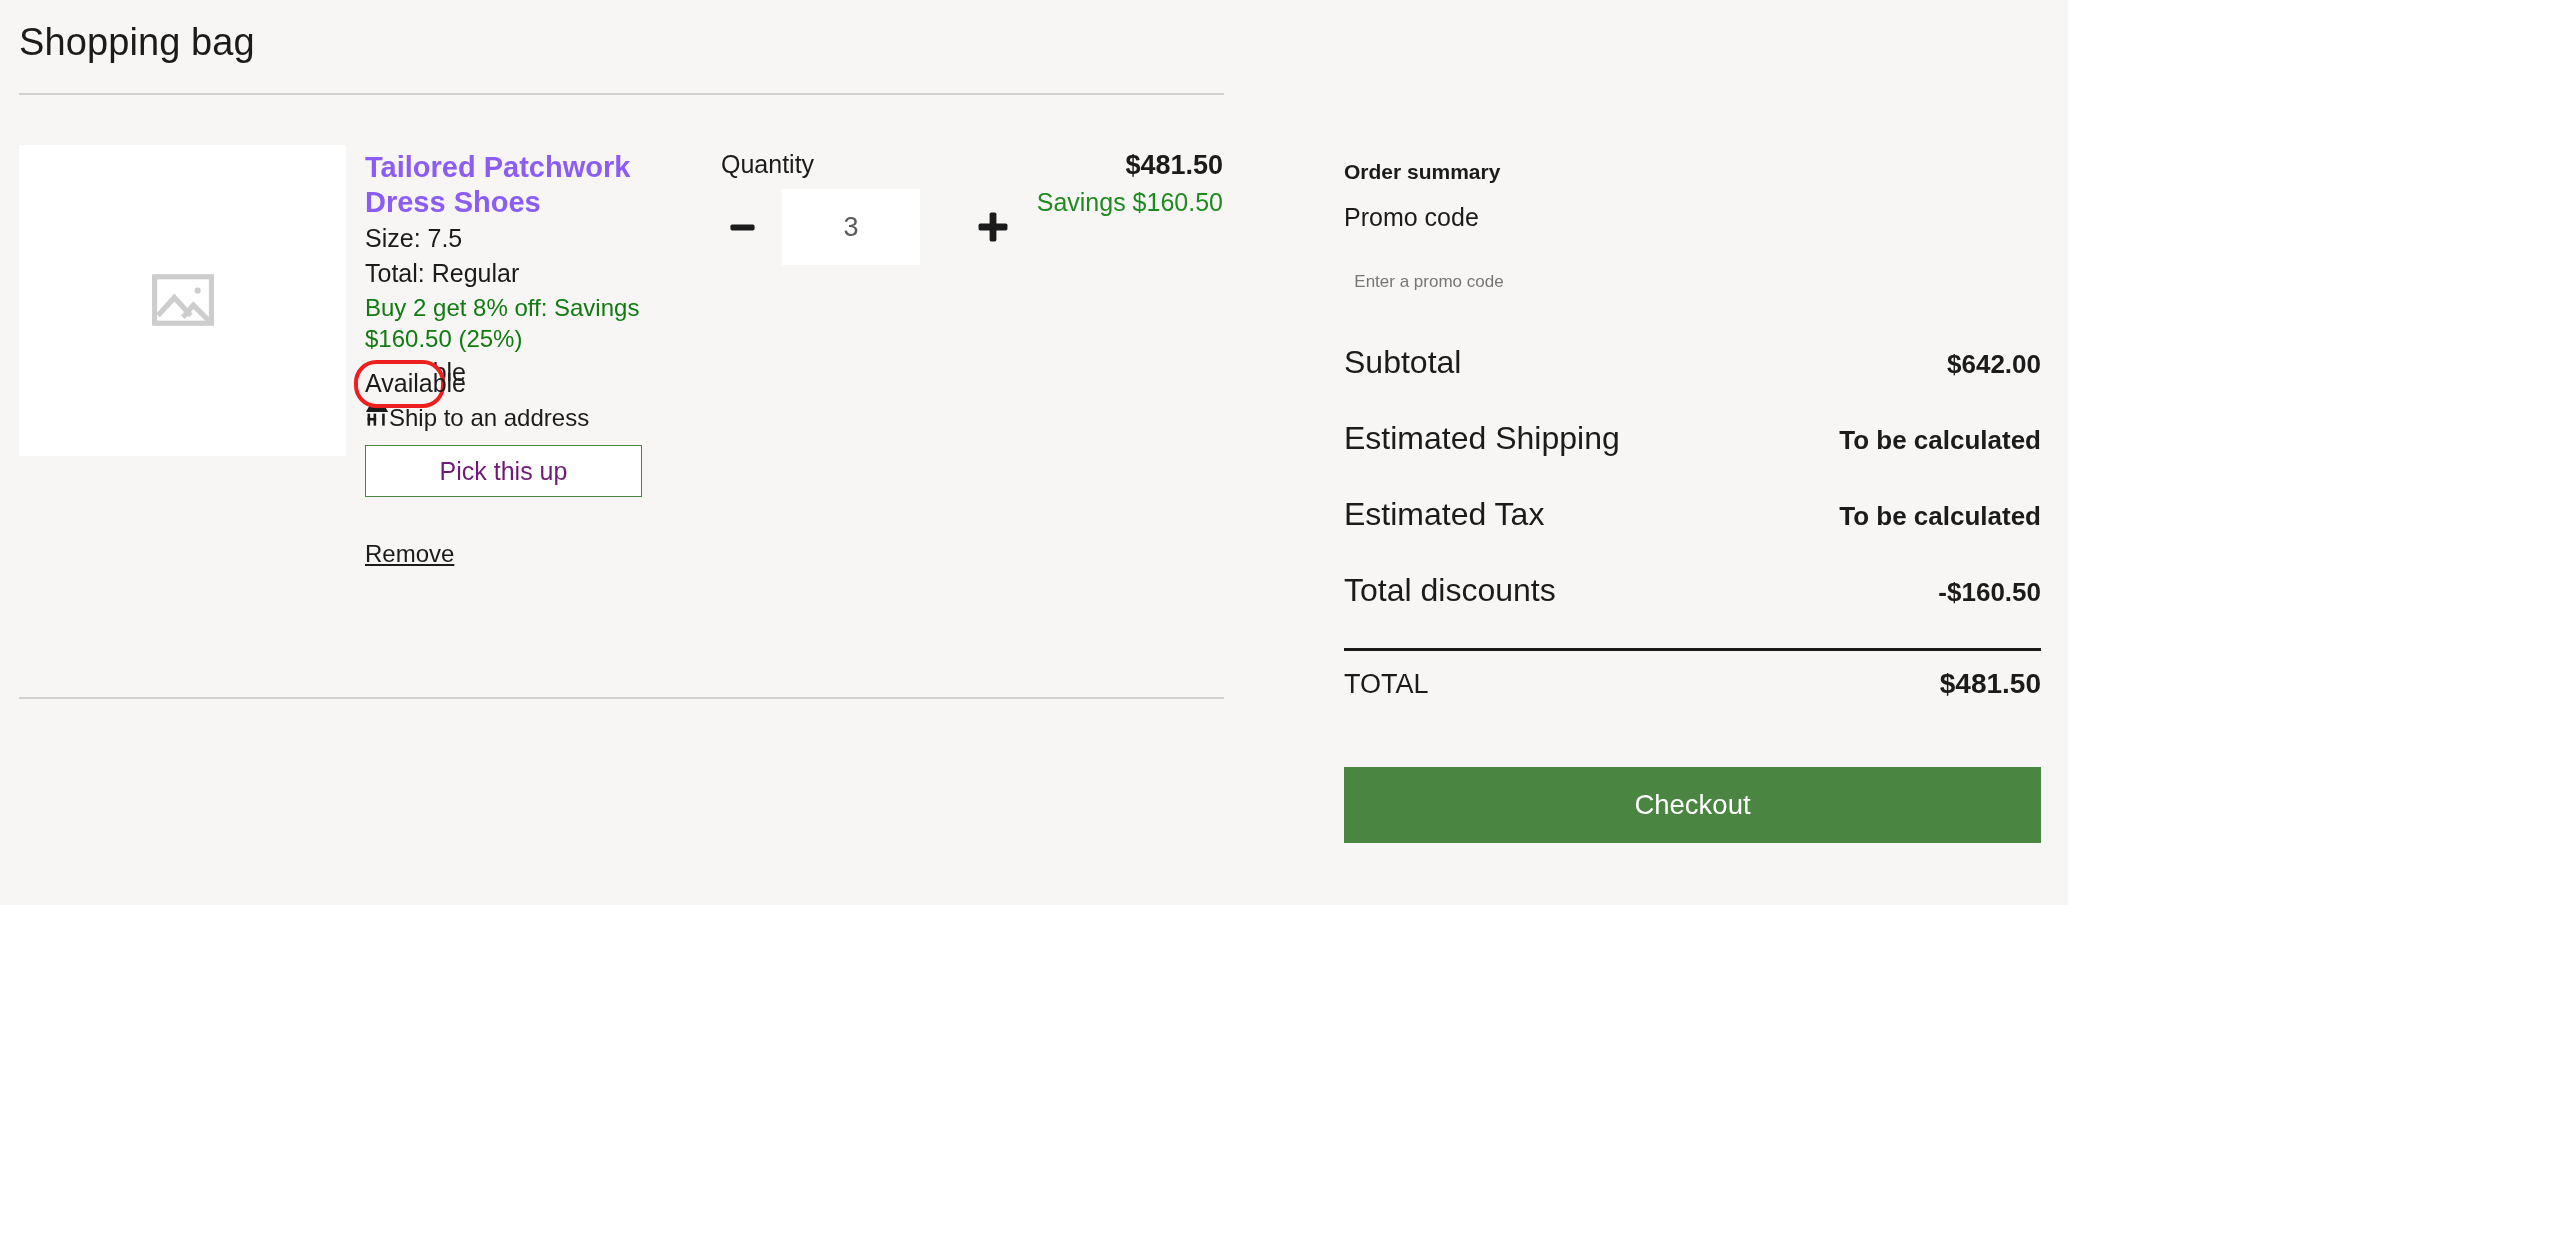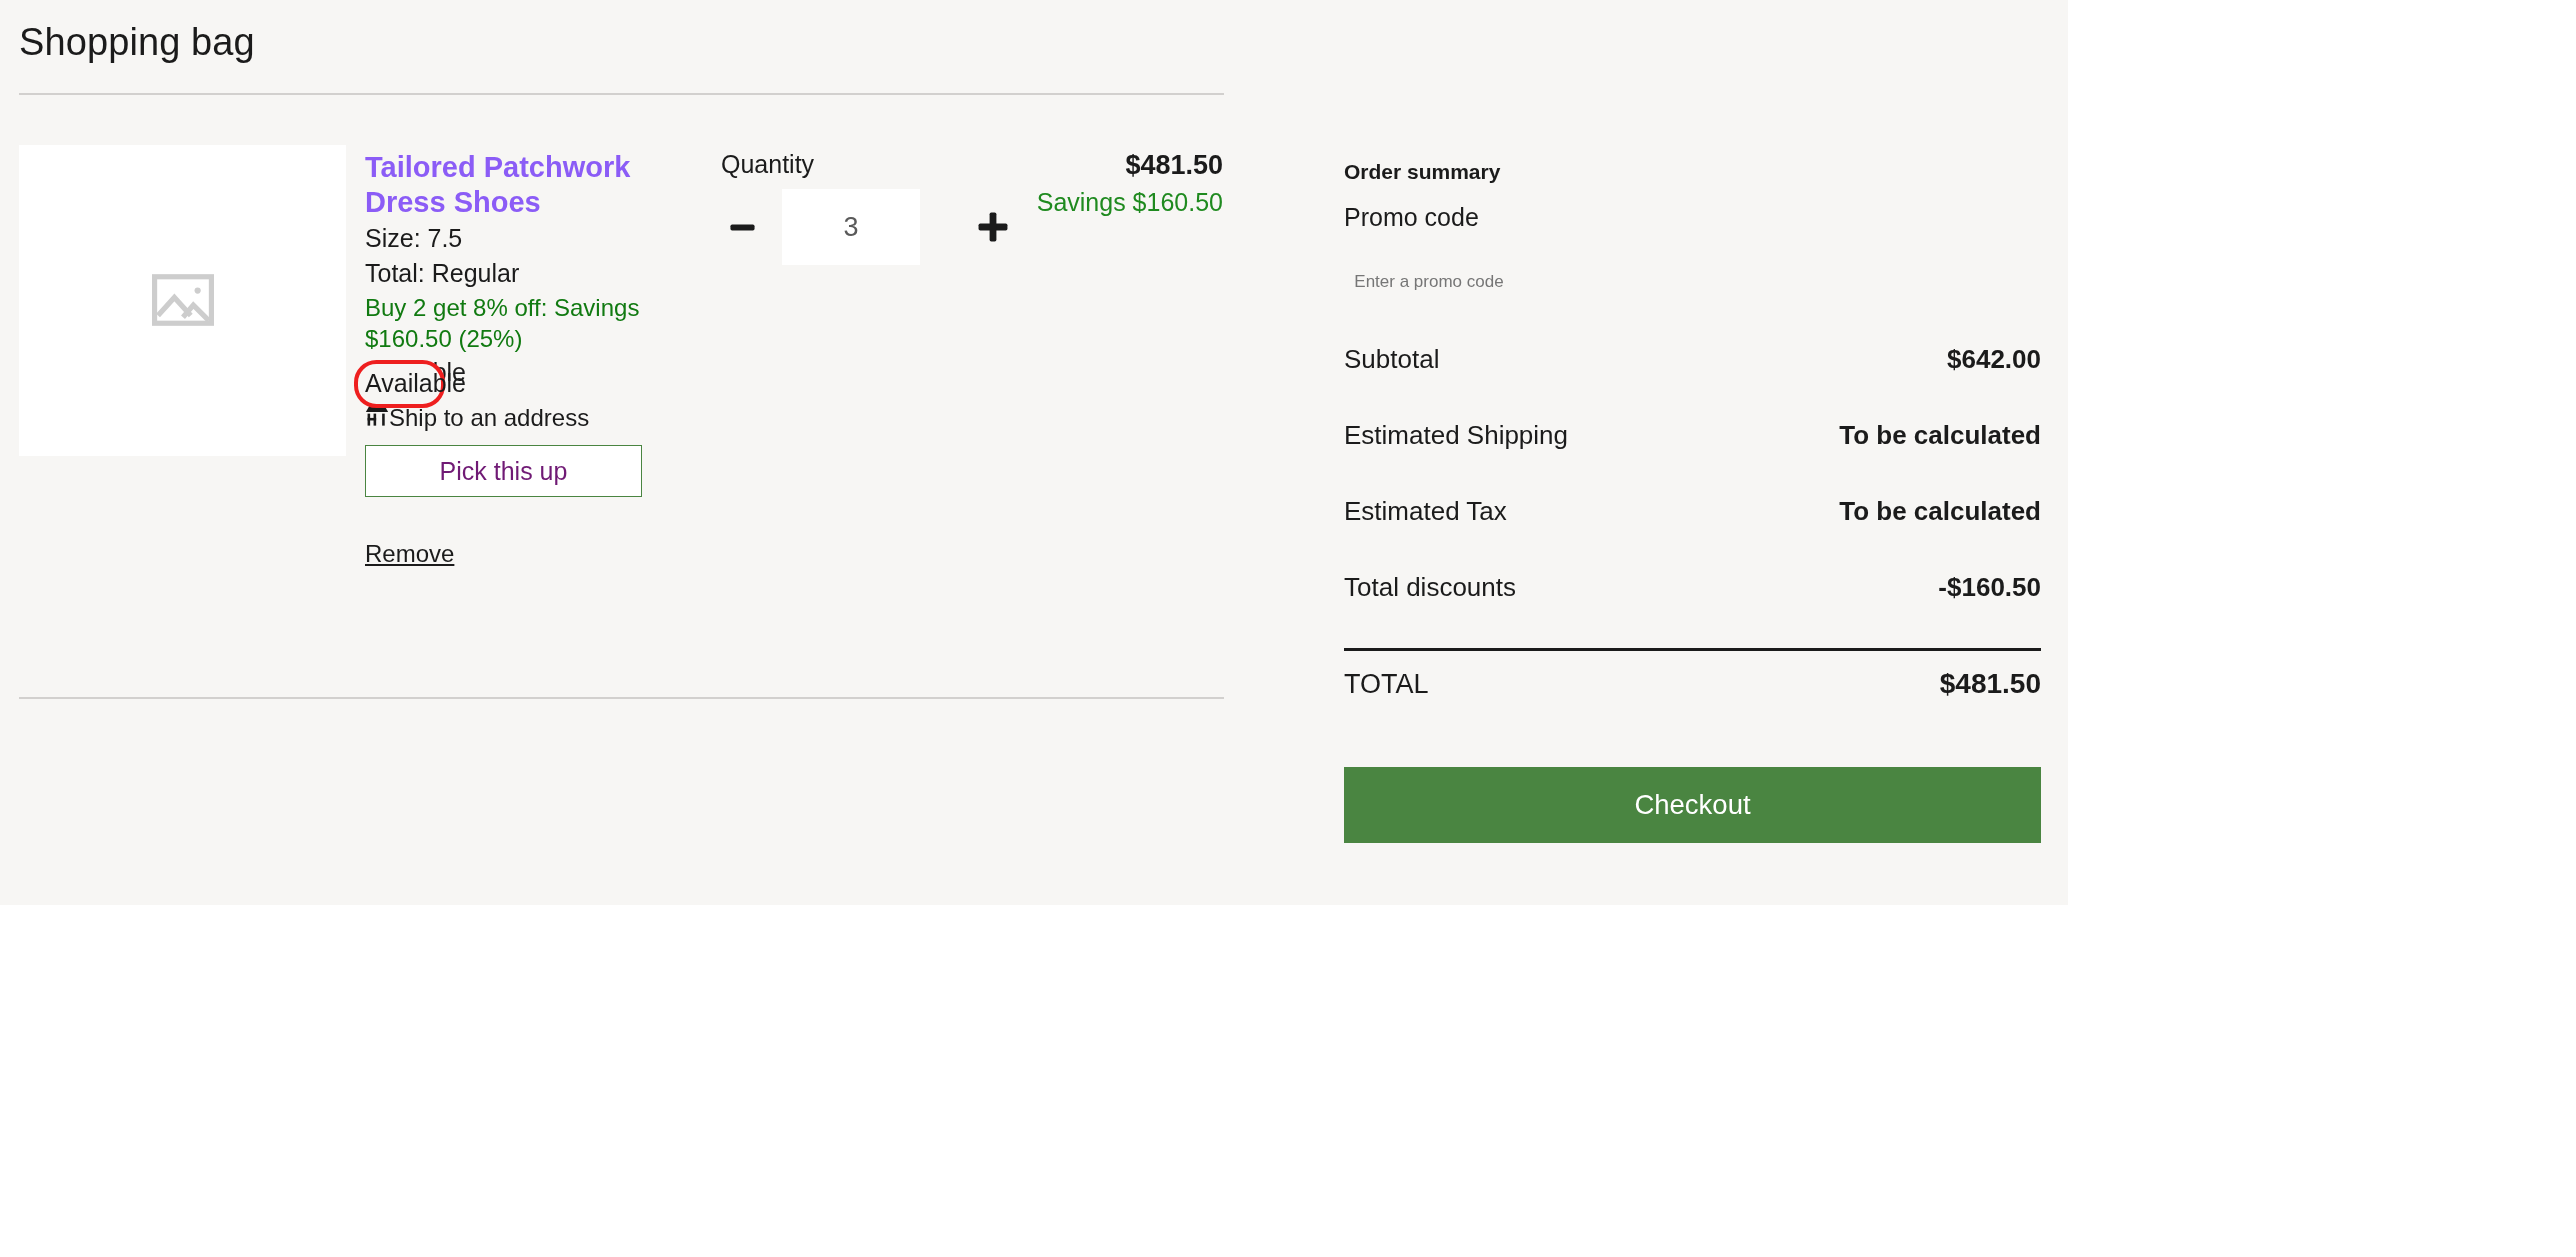--- a/index.html
+++ b/index.html
@@ -266,21 +266,21 @@
   }
 
   #summary-rows { margin-top: 31px; }
   .sum-row {
     display: flex;
     justify-content: space-between;
     align-items: baseline;
     height: 76px;
   }
   .sum-label {
-    font-size: 26px;
+    font-size: 32px;
     color: #1b1b1b;
   }
   .sum-value {
     font-size: 26px;
     font-weight: 700;
     color: #1b1b1b;
   }
   #total-rule {
     height: 2.6px;
     background: #1b1b1b;

